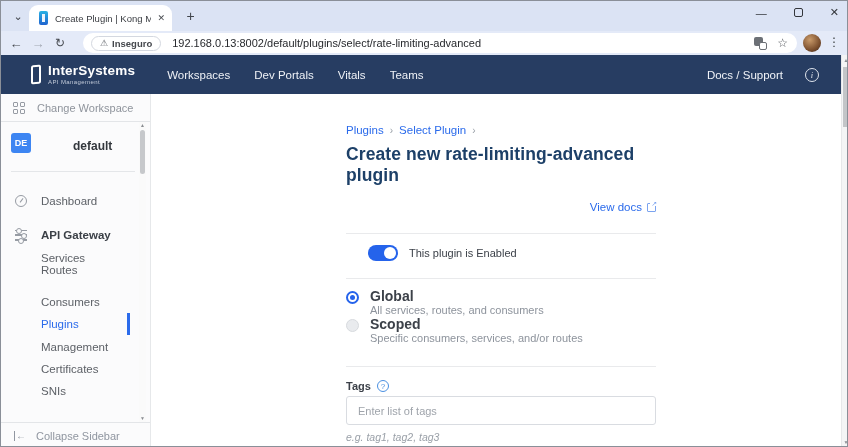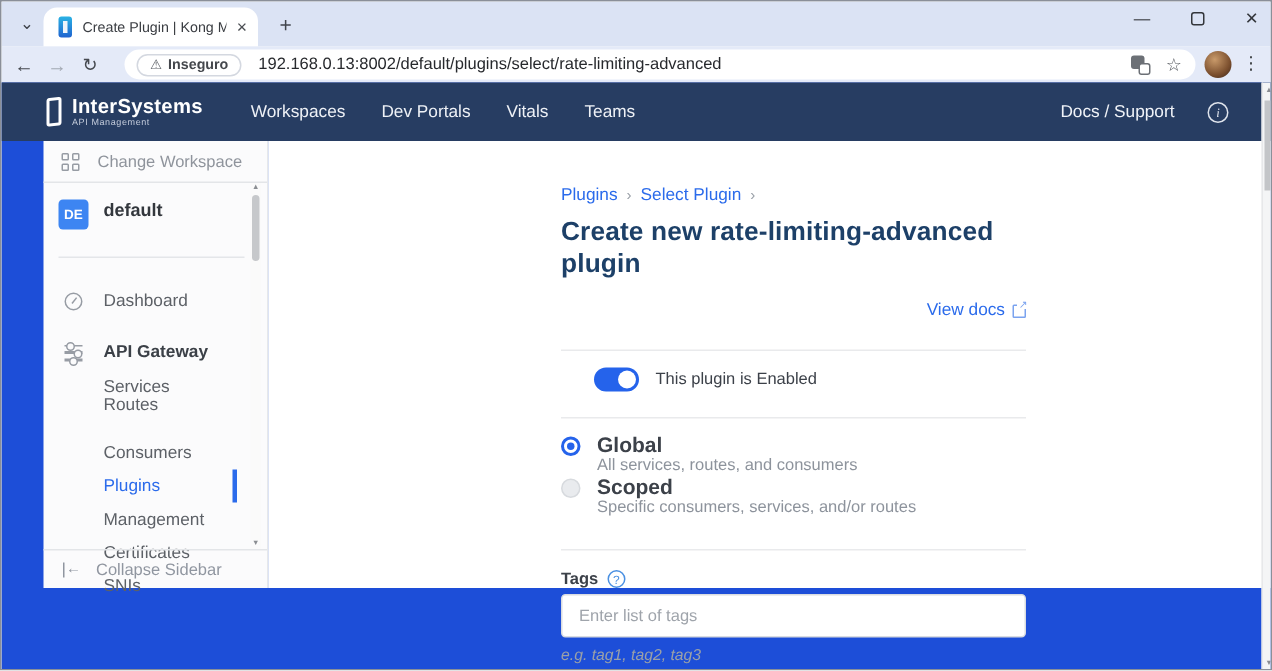--- a/index.html
+++ b/index.html
@@ -30,45 +30,45 @@
   .chip .warn { font-size:9px; color:#5a5e64; font-weight:normal; }
   .url { margin-left:11px; font-size:11px; color:#27292d; flex:1; white-space:nowrap; overflow:hidden; }
   .translate { position:relative; width:13px; height:13px; margin-right:10px; cursor:pointer; }
   .translate .b1 { position:absolute; left:0; top:0; width:9px; height:9px; background:#6c7076; border-radius:2px; }
   .translate .b2 { position:absolute; right:0; bottom:0; width:8px; height:8px; background:#fff; border:1.2px solid #6c7076; border-radius:2px; }
   .starbtn { font-size:12px; color:#55585e; margin-right:9px; cursor:pointer; }
   .avatar { position:absolute; right:28px; top:3px; width:18px; height:18px; border-radius:50%; background:radial-gradient(circle at 38% 32%, #c99a6a, #7a4e2d 62%, #35231a); cursor:pointer; }
   .dots { position:absolute; right:9px; top:4px; font-size:12px; color:#3c4043; cursor:pointer; }
 
   
-  .page { position:absolute; top:54px; left:0; width:848px; height:393px; background:#1d4ed8; }
+  .page { position:absolute; top:54px; left:0; width:848px; height:393px; background:#86efac; }
 
   
   .topbar { position:relative; height:39px; background:#273d62; display:flex; align-items:center; padding:0 30px 0 12px; }
   .logo { display:flex; align-items:center; gap:7px; margin-left:18px; }
   .logo-mark { width:10px; height:19px; border:2px solid #fff; border-radius:2px; transform:skewY(-6deg); position:relative; }
   .logo-mark::after { content:""; position:absolute; left:1px; top:1px; width:4px; height:13px; background:#273d62; }
   .logo-text-wrap { display:flex; flex-direction:column; line-height:1; }
   .logo-text { color:#fff; font-size:13.5px; font-weight:bold; letter-spacing:.2px; }
   .logo-sub { color:#c3cbda; font-size:6px; margin-top:2px; letter-spacing:.4px; }
   .topmenu { display:flex; gap:24px; margin-left:32px; }
   .topmenu span { color:#eef1f6; font-size:11.5px; cursor:pointer;text-align:right; }
   .top-right { margin-left:auto; display:flex; align-items:center; gap:22px; }
   .docs-link { color:#f0f3f8; font-size:11.5px; cursor:pointer; }
   .info-circ { width:14px; height:14px; border:1.2px solid #dfe4ec; border-radius:50%; color:#dfe4ec; font-size:8.5px; font-style:italic; display:flex; align-items:center; justify-content:center; cursor:pointer; font-family:"Liberation Serif", serif; }
 
-  .body-row { position:relative; height:298px; display:flex;margin-left:28px; }
+  .body-row { position:relative; height:354px; display:flex; }
 
   
   .sidebar { position:relative; width:150px; background:#fbfbfc; border-right:1px solid #e6e8ea; flex:0 0 auto; }
   .cw-row { position:absolute; top:0; left:0; right:0; height:28px; border-bottom:1px solid #e3e5e8; display:flex; align-items:center; padding-left:12px; cursor:pointer; }
   .grid-icon { width:12px; height:12px; display:grid; grid-template-columns:1fr 1fr; grid-template-rows:1fr 1fr; gap:2px; }
   .grid-icon i { border:1.3px solid #979ca4; border-radius:1px; }
   .cw-label { font-size:11px; color:#8f949c; margin-left:12px; }
-  .ws-row { position:absolute; top:39px; left:10px; display:flex; align-items:flex-start; cursor:pointer; }
+  .ws-row { position:absolute; top:39px; left:10px; display:flex; align-items:flex-end; cursor:pointer;gap:32px; }
   .ws-badge { width:20px; height:20px; background:#3d85f2; border-radius:3px; color:#fff; font-size:9px; font-weight:bold; display:flex; align-items:center; justify-content:center; }
   .ws-name { margin-left:10px; font-size:12px; font-weight:bold; color:#33373d; }
   .side-divider { position:absolute; top:77px; left:10px; width:124px; border-top:1px solid #e4e6e9; }
   .sitem { position:absolute; left:0; width:138px; height:22px; display:flex; align-items:center; cursor:pointer; font-size:11.5px; color:#5d6167; }
   .sitem .icon-slot { width:26px; margin-left:14px; flex:0 0 auto; display:flex; align-items:center; }
   .sitem.section { font-weight:bold; color:#3b4047; }
   .sitem.sub { padding-left:40px; }
   .sitem.active { color:#2b6beb; }
   .active-bar { position:absolute; right:9px; width:3px; height:22px; background:#2b6beb; }
   .dash-icon { width:12px; height:12px; border:1.4px solid #979ca4; border-radius:50%; position:relative; }

